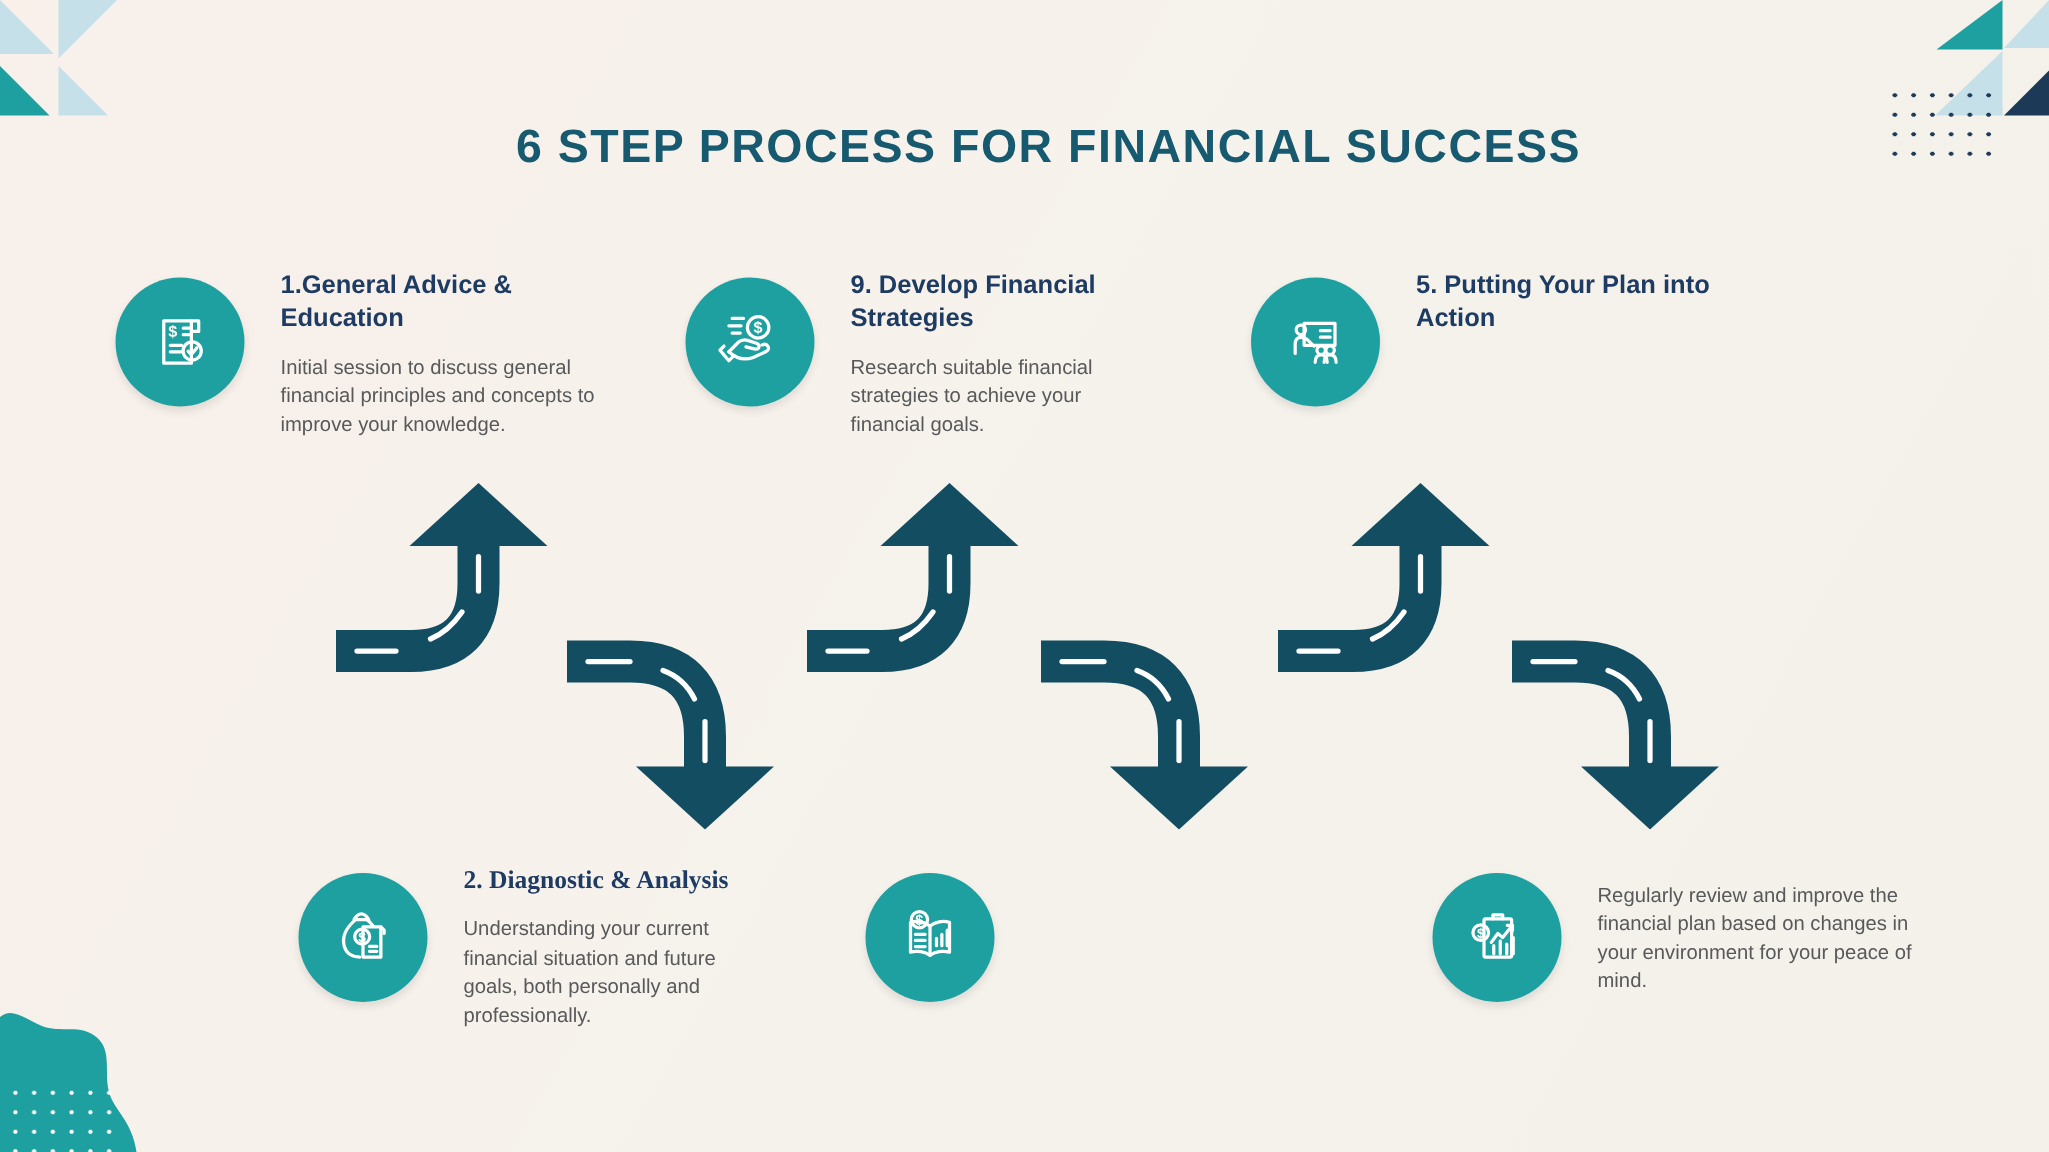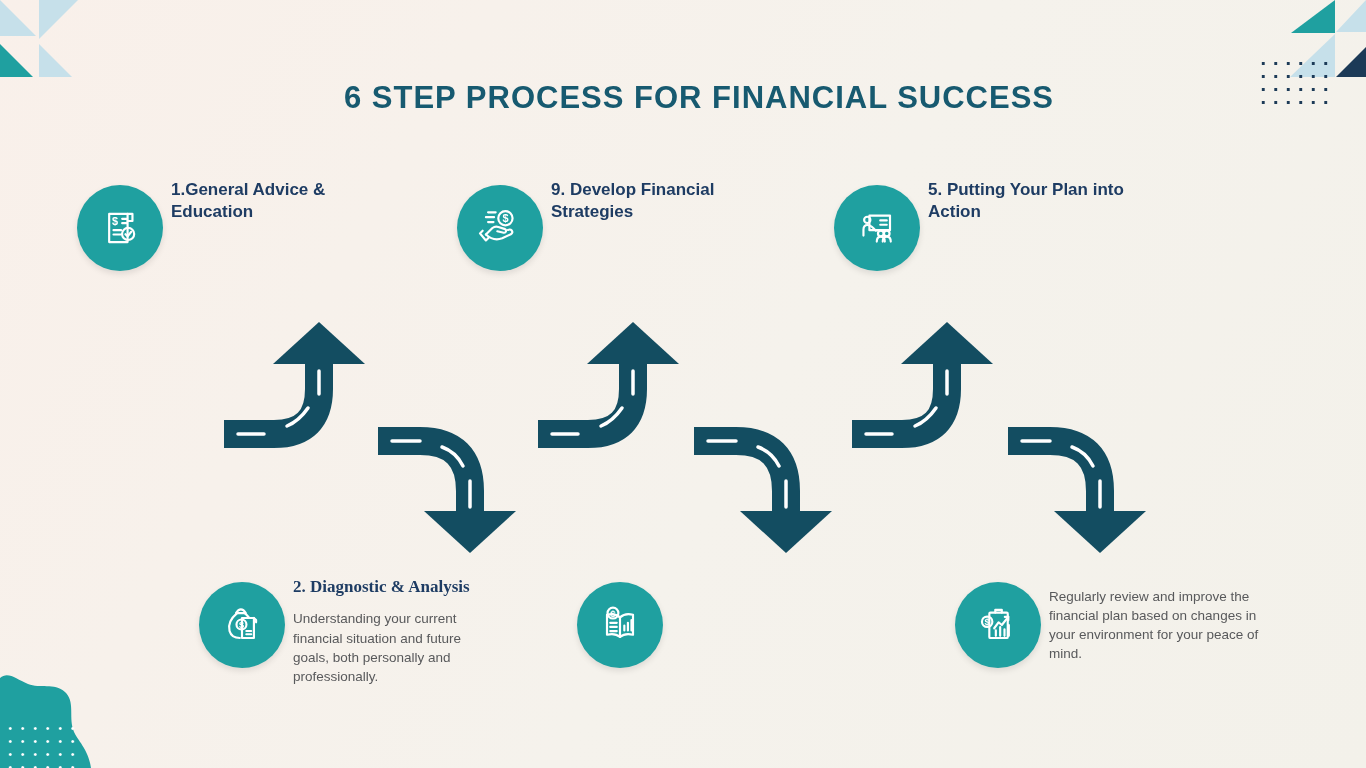--- a/index.html
+++ b/index.html
@@ -23,21 +23,21 @@
   .icon-circle{
     width:86px; height:86px; border-radius:50%;
     background:#1fa0a0; flex:0 0 86px;
     display:flex; align-items:center; justify-content:center;
     box-shadow:0 3px 6px rgba(0,0,0,0.10);
   }
   .icon-circle svg{ width:52px; height:52px; stroke:#ffffff; fill:none;
     stroke-width:2; stroke-linecap:round; stroke-linejoin:round; }
   .icon-circle svg text{ fill:#ffffff; stroke:none;
     font-family:"Liberation Sans",sans-serif; font-weight:bold; }
-  .step-text{ margin-left:8px; }
+  .step-text{ margin-left:24px; }
   .step-title{
     font-size:17px; font-weight:bold; color:#1e3c63; line-height:1.32;
   }
   .step-desc{
     margin-top:11px; font-size:13.5px; color:#58595b; line-height:1.42;
   }
 
   
   #step1{ left:77px;  top:185px; } #step1 .step-title{width:195px;} #step1 .step-desc{width:222px;}
   #step3{ left:457px; top:185px; } #step3 .step-title{width:200px;} #step3 .step-desc{width:190px;}
@@ -127,36 +127,38 @@
         <path d="M14,11 H31 V37 H14 Z"></path>
         <path d="M31,11 h4.5 v6.5 h-4.5"></path>
         <text x="19.5" y="21" font-size="10" text-anchor="middle">$</text>
         <path d="M26,15.5 h4 M26,19.5 h4 M18,26 h7 M18,30 h7"></path>
         <circle cx="31.5" cy="29.5" r="5.6"></circle>
         <path d="M29,29.7 l2,2 l3.4,-4.2"></path>
       </svg>
     </div>
     <div class="step-text">
       <div class="step-title">1.General Advice &amp; Education</div>
+      <div class="step-desc">Initial session to discuss general financial principles and concepts to improve your knowledge.</div>
     </div>
   </div>
 
   <div class="step" id="step3">
     <div class="icon-circle">
       <svg viewBox="0 0 48 48">
         <circle cx="29" cy="15" r="6.6"></circle>
         <text x="29" y="18.6" font-size="10" text-anchor="middle">$</text>
         <path d="M13,9.5 h7 M11,14 h7.5 M13,18.5 h5"></path>
         <path d="M11,30 L17,24 Q19.5,22 22.5,23 L28,24.8 Q30,25.6 29.5,27.2 Q29,28.8 26.5,28.2 L21.5,27"></path>
         <path d="M11,30 Q18,36.5 26,33.5 L34,29.8 Q36.3,28.3 34.8,26.3 Q33.6,24.8 31.4,25.8"></path>
         <path d="M8,26.5 l-2.5,2.5 5.5,6.5 2.5,-2.5"></path>
       </svg>
     </div>
     <div class="step-text">
       <div class="step-title">9. Develop Financial Strategies</div>
+      <div class="step-desc">Research suitable financial strategies to achieve your financial goals.</div>
     </div>
   </div>
 
   <div class="step" id="step5">
     <div class="icon-circle">
       <svg viewBox="0 0 48 48">
         <rect x="17" y="12.5" width="19" height="13.5"></rect>
         <path d="M27,17 h6 M27,21 h6"></path>
         <circle cx="15" cy="16.5" r="2.9"></circle>
         <path d="M11.5,31 v-5.5 q0,-4.3 3.7,-4.3 q2.6,0 4.6,2.1 l3.2,3.2"></path>

